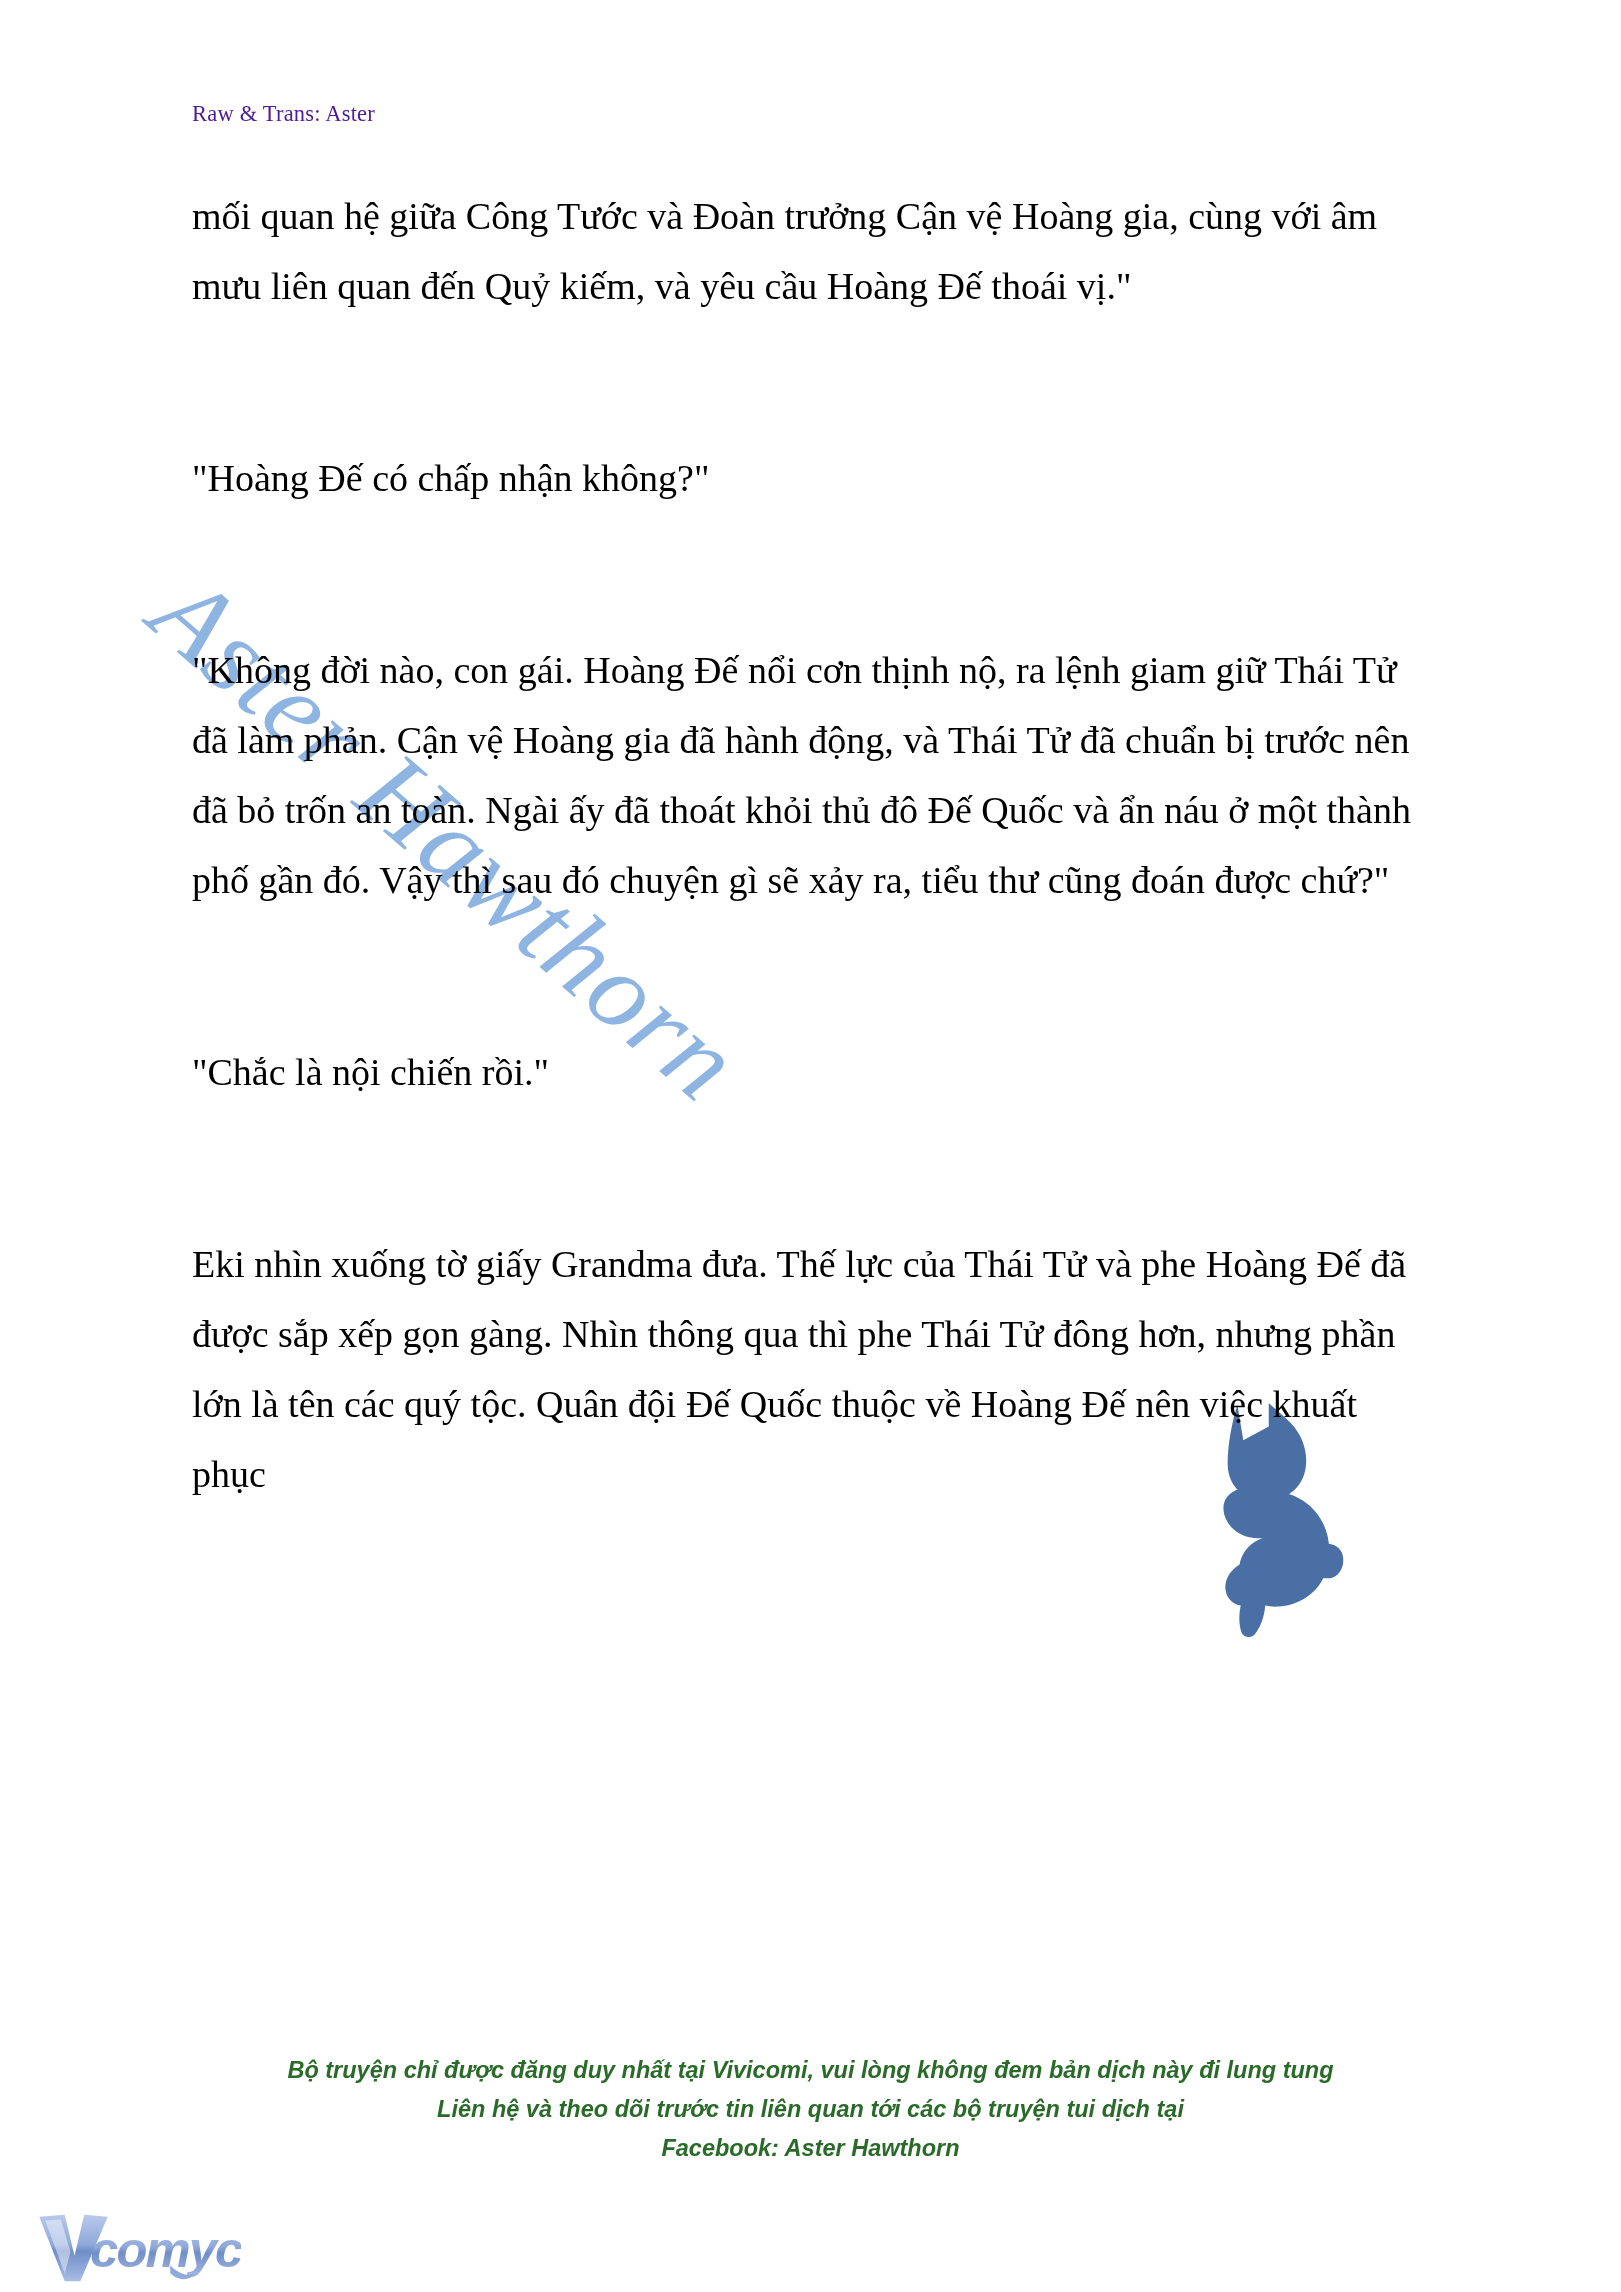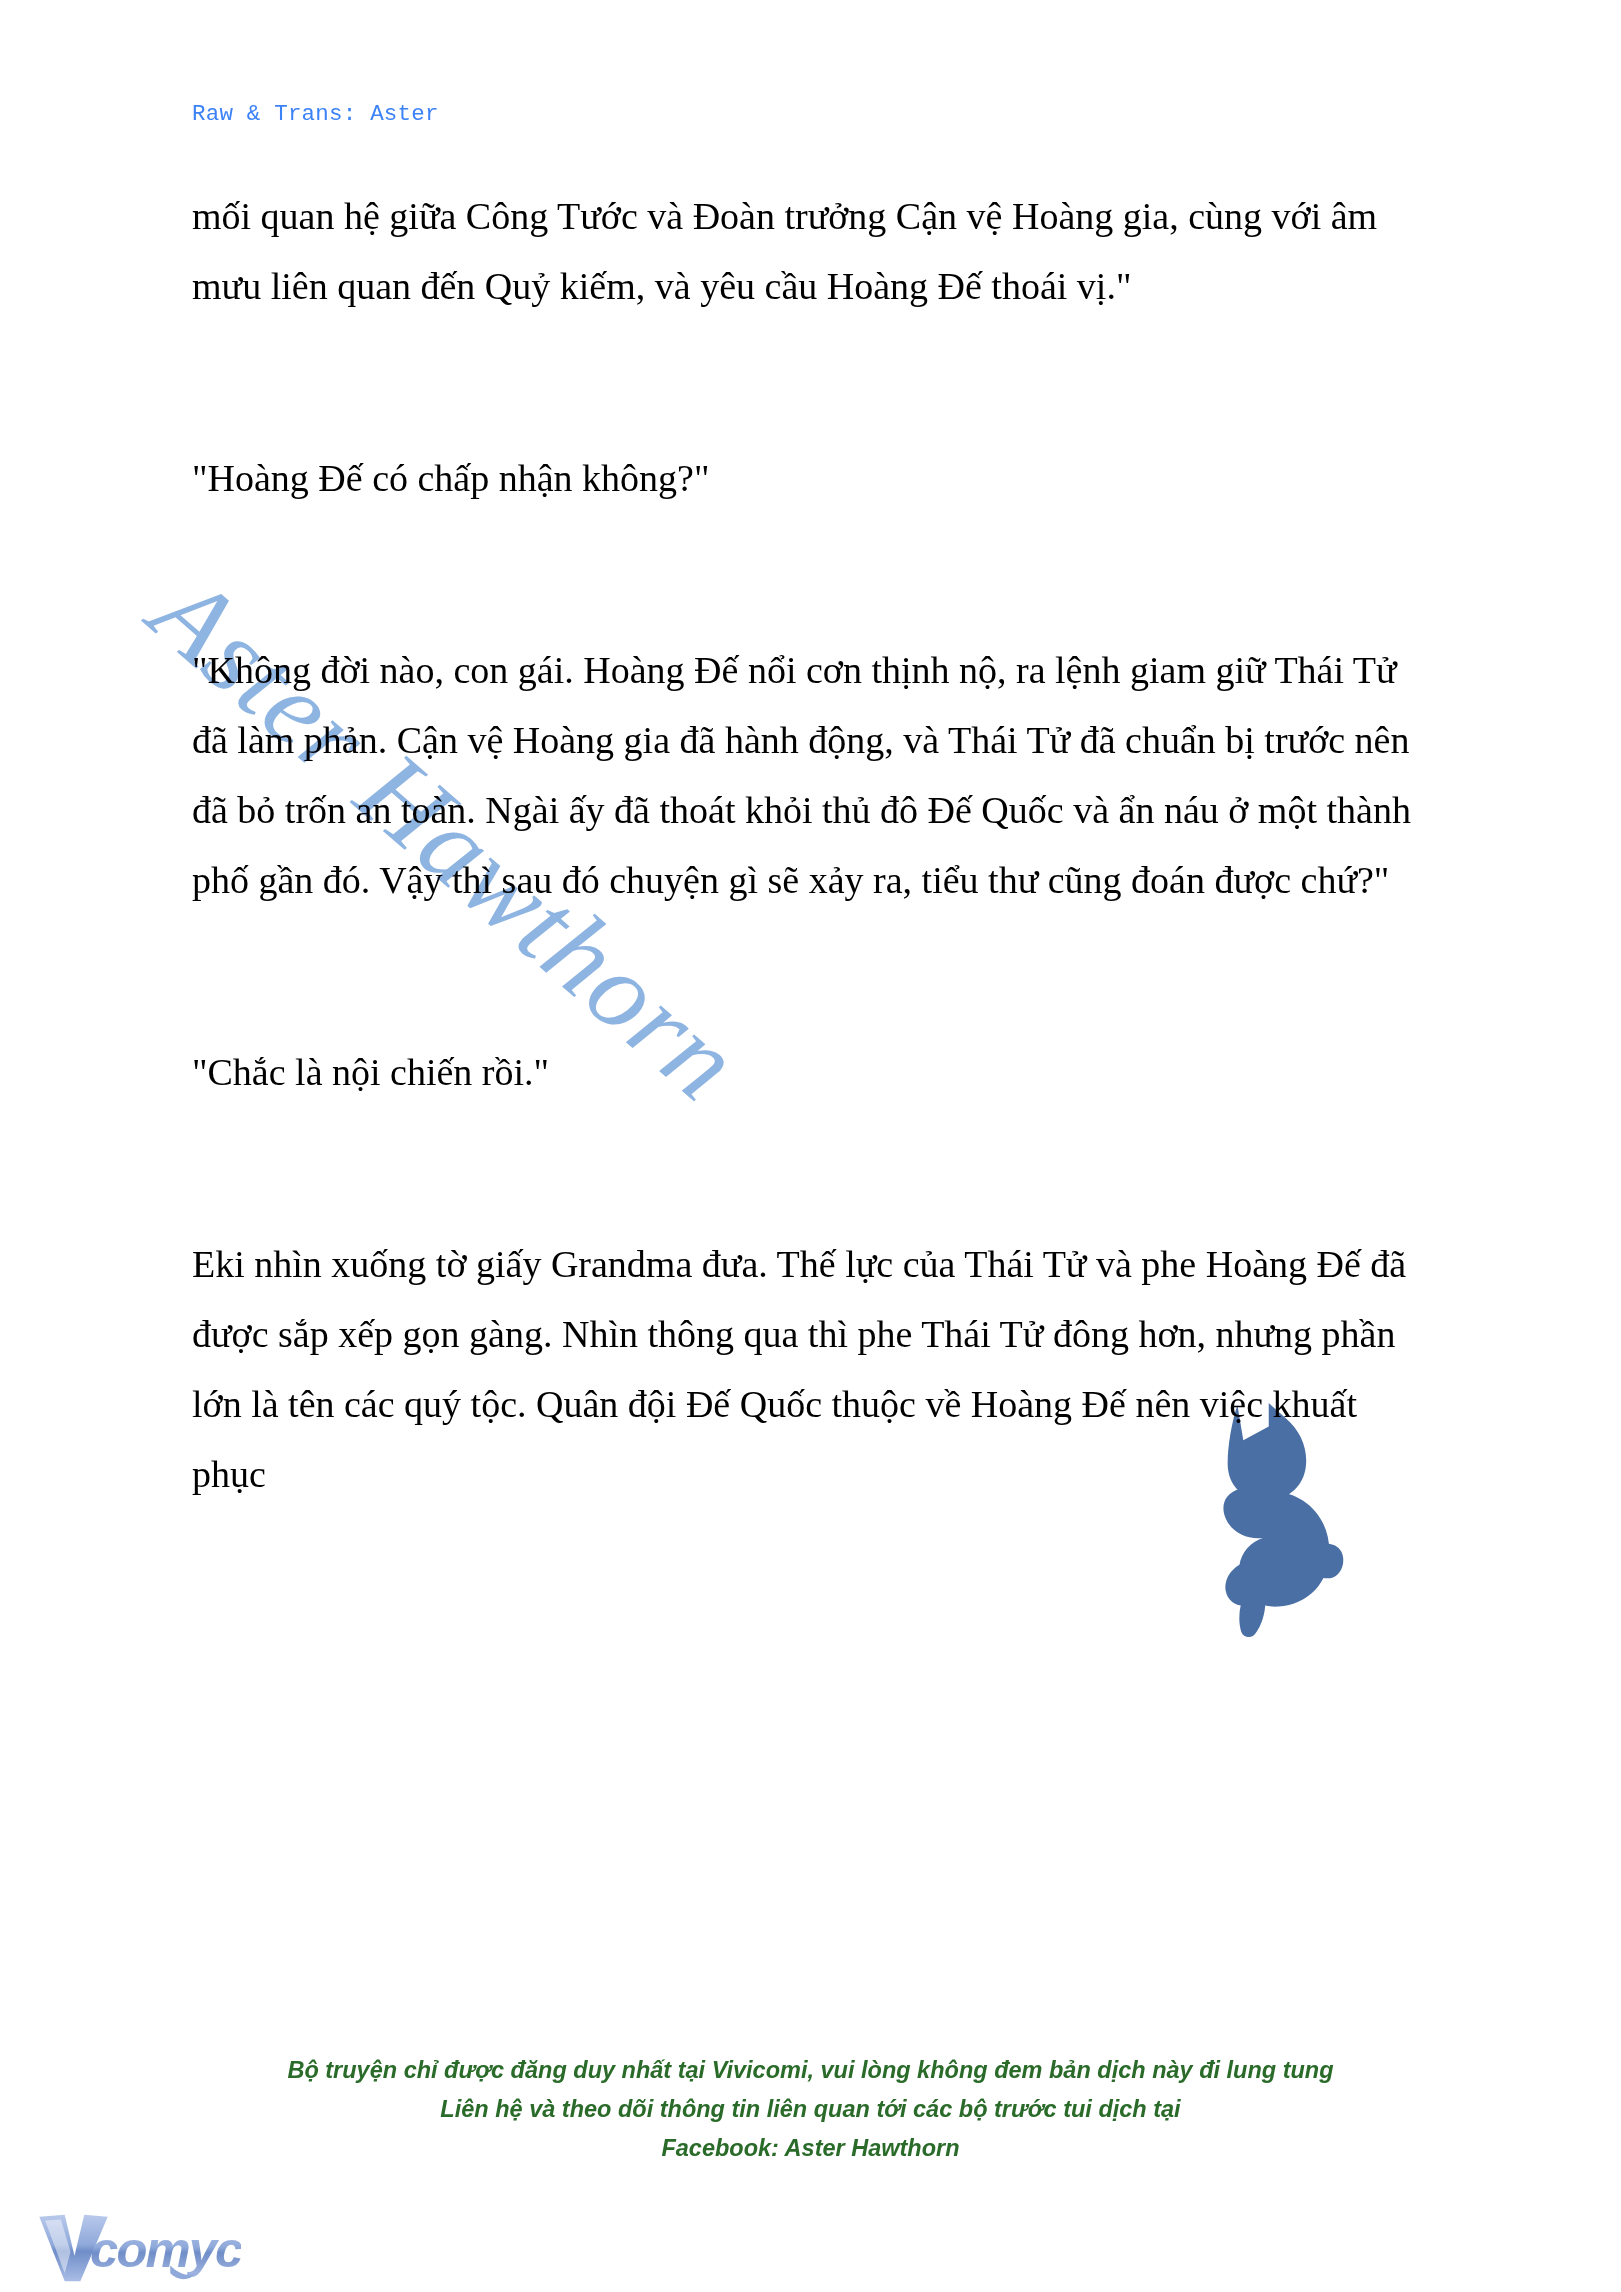--- a/index.html
+++ b/index.html
@@ -22,23 +22,23 @@
     width: 1621px;
     height: 2293px;
     background: #ffffff;
   }
 
   
   .header {
     position: absolute;
     left: 192px;
     top: 101px;
-    font-family: Liberation Mono, monospace;
+    font-family: Liberation Serif, serif;
     font-size: 22.5px;
-    color: #3b82f6;
+    color: #4c1d95;
     letter-spacing: 0.2px;
     white-space: nowrap;
   }
 
   
   .watermark {
     position: absolute;
     left: 211px;
     top: 549px;
     width: 882px;
@@ -171,21 +171,21 @@
 
     <p class="para">"Chắc là nội chiến rồi."</p>
     <div class="spacer-md"></div>
 
     <p class="para">Eki nhìn xuống tờ giấy Grandma đưa. Thế lực của Thái Tử và phe Hoàng Đế đã được sắp xếp gọn gàng. Nhìn thông qua thì phe Thái Tử đông hơn, nhưng phần lớn là tên các quý tộc. Quân đội Đế Quốc thuộc về Hoàng Đế nên việc khuất phục</p>
 
   </div>
 
   <div class="footer-credits">
     <div class="footer-line">Bộ truyện chỉ được đăng duy nhất tại Vivicomi, vui lòng không đem bản dịch này đi lung tung</div>
-    <div class="footer-line">Liên hệ và theo dõi thông tin liên quan tới các bộ trước tui dịch tại</div>
+    <div class="footer-line">Liên hệ và theo dõi trước tin liên quan tới các bộ truyện tui dịch tại</div>
     <div class="footer-line">Facebook: Aster Hawthorn</div>
   </div>
 
   <div class="logo">
     <svg width="206" height="86" viewBox="0 0 210 88" xmlns="http://www.w3.org/2000/svg">
       <defs>
         <linearGradient id="logoGrad" x1="0" y1="0" x2="0" y2="1">
           <stop offset="0%" stop-color="#b9c9ec"></stop>
           <stop offset="45%" stop-color="#8fa9da"></stop>
           <stop offset="55%" stop-color="#6f8dc8"></stop>

